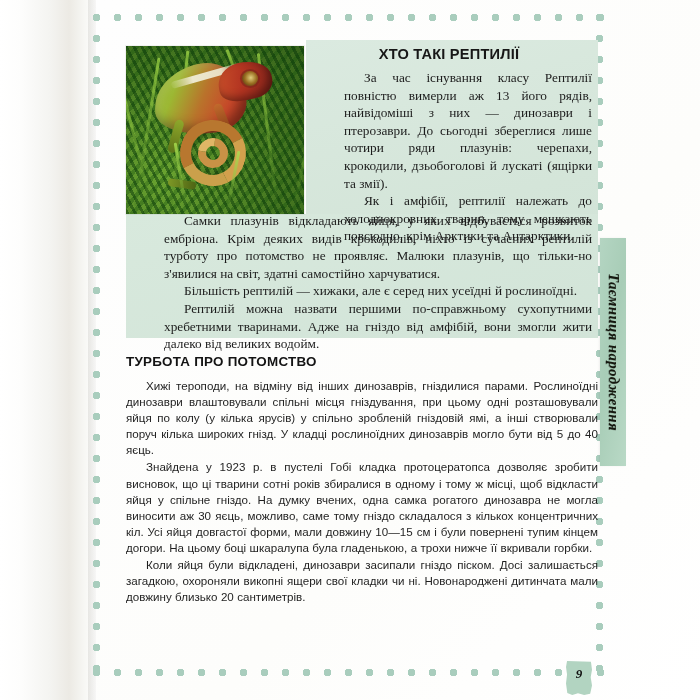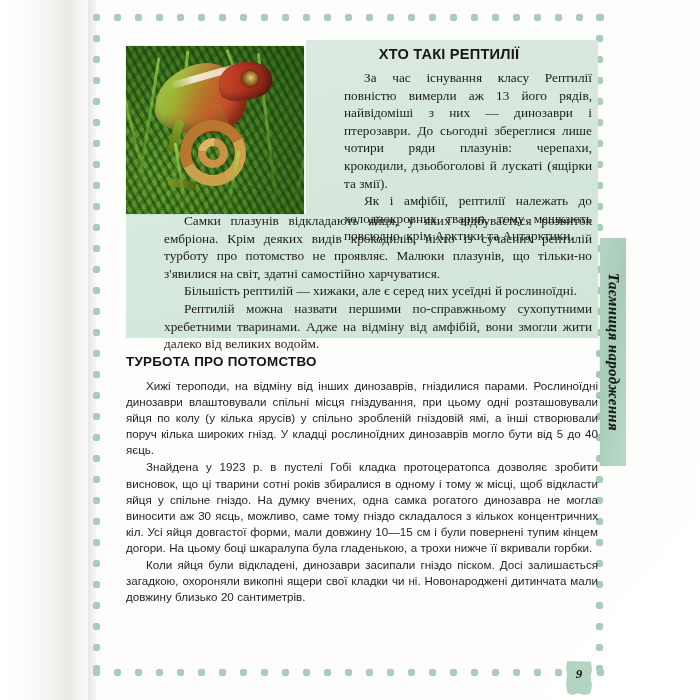--- a/index.html
+++ b/index.html
@@ -332,21 +332,21 @@
 
   <div class="section1">
     <div class="s1-title">ХТО ТАКІ РЕПТИЛІЇ</div>
     <p class="serif-par">За час існування класу Рептилії повністю вимерли аж 13 його рядів, найвідоміші з них — динозаври і птерозаври. До сьогодні збереглися лише чотири ряди плазунів: черепахи, крокодили, дзьобоголові й лускаті (ящірки та змії).</p>
     <p class="serif-par">Як і амфібії, рептилії належать до холоднокровних тварин, тому мешкають повсюдно, крім Арктики та Антарктики.</p>
   </div>
 
   <div class="section2">
     <p class="serif-par">Самки плазунів відкладають яйця, у яких відбувається розвиток ембріона. Крім деяких видів крокодилів, ніхто із сучасних рептилій турботу про потомство не проявляє. Малюки плазунів, що тільки-но з'явилися на світ, здатні самостійно харчуватися.</p>
     <p class="serif-par">Більшість рептилій — хижаки, але є серед них усеїдні й рослиноїдні.</p>
-    <p class="serif-par">Рептилій можна назвати першими по-справжньому сухопутними хребетними тваринами. Адже на відміну від амфібій, вони змогли жити далеко від великих водойм.</p>
+    <p class="serif-par">Рептилій можна назвати першими по-справжньому сухопутними хребетними тваринами. Адже на гніздо від амфібій, вони змогли жити далеко від великих водойм.</p>
   </div>
 
   <div class="section3">
     <div class="s3-title">ТУРБОТА ПРО ПОТОМСТВО</div>
     <p class="sans-par">Хижі тероподи, на відміну від інших динозаврів, гніздилися парами. Рослиноїдні динозаври влаштовували спільні місця гніздування, при цьому одні розташовували яйця по колу (у кілька ярусів) у спільно зробленій гніздовій ямі, а інші створювали поруч кілька широких гнізд. У кладці рослиноїдних динозаврів могло бути від 5 до 40 яєць.</p>
     <p class="sans-par">Знайдена у 1923 р. в пустелі Гобі кладка протоцератопса дозволяє зробити висновок, що ці тварини сотні років збиралися в одному і тому ж місці, щоб відкласти яйця у спільне гніздо. На думку вчених, одна самка рогатого динозавра не могла виносити аж 30 яєць, можливо, саме тому гніздо складалося з кількох концентричних кіл. Усі яйця довгастої форми, мали довжину 10—15 см і були повернені тупим кінцем догори. На цьому боці шкаралупа була гладенькою, а трохи нижче її вкривали горбки.</p>
     <p class="sans-par">Коли яйця були відкладені, динозаври засипали гніздо піском. Досі залишається загадкою, охороняли викопні ящери свої кладки чи ні. Новонароджені дитинчата мали довжину близько 20 сантиметрів.</p>
   </div>
 
   <div class="side-tab">

